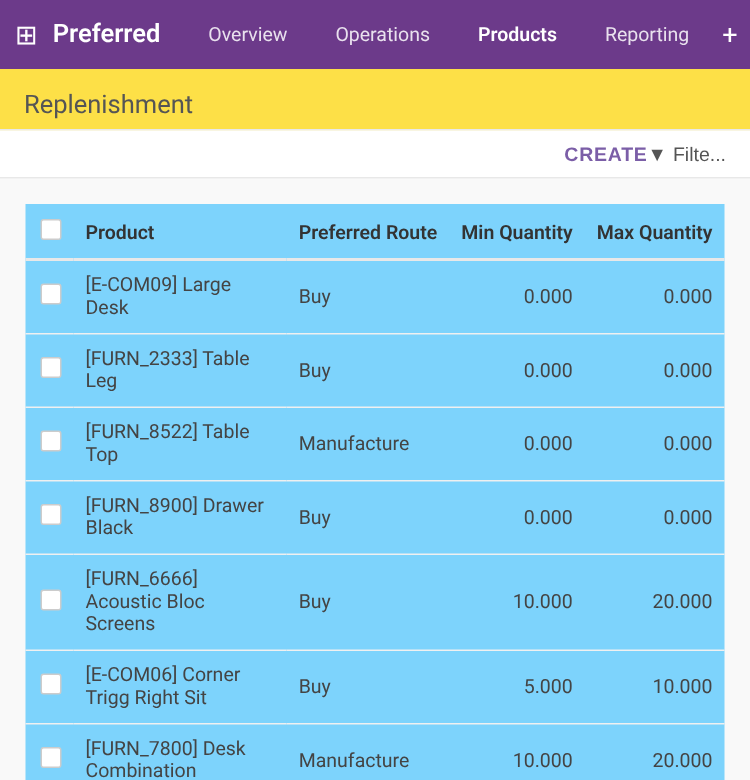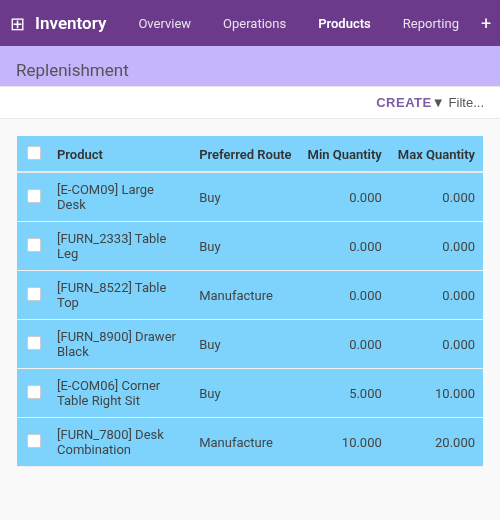--- a/index.html
+++ b/index.html
@@ -68,21 +68,21 @@
       background: #f9f9f9;
       min-height: 474px;
     }
 
     
     .page-header {
       display: flex;
       align-items: center;
       justify-content: space-between;
       padding: 14px 16px 6px 16px;
-      background: #c4b5fd;
+      background: #fde047;
       border-bottom: 1px solid #e8e8e8;
     }
     .page-title {
       font-size: 17px;
       color: #555;
       font-weight: 400;
     }
     .btn-trigger {
       background: #6c3a8a;
       color: #fff;
@@ -176,21 +176,21 @@
     .th-checkbox {
       width: 28px;
       padding-left: 10px;
     }
   </style>
 </head>
 <body>
 
 <nav class="topnav">
   <span class="topnav-grid-icon">⊞</span>
-  <span class="topnav-brand">Inventory</span>
+  <span class="topnav-brand">Preferred</span>
   <div class="topnav-links">
     <span class="topnav-link">Overview</span>
     <span class="topnav-link">Operations</span>
     <span class="topnav-link active">Products</span>
     <span class="topnav-link">Reporting</span>
   </div>
   <div class="topnav-actions">
     <span class="topnav-plus">+</span>
     <span class="topnav-plus">🔍</span>
   </div>
@@ -257,21 +257,30 @@
       </td>
       <td>[FURN_8900] Drawer Black</td>
       <td class="col-route">Buy</td>
       <td class="col-min">0.000</td>
       <td class="col-max">0.000</td>
     </tr>
           <tr>
       <td class="checkbox-cell">
         <span class="checkbox"></span>
       </td>
-      <td>[E-COM06] Corner Table Right Sit</td>
+      <td>[FURN_6666] Acoustic Bloc Screens</td>
+      <td class="col-route">Buy</td>
+      <td class="col-min">10.000</td>
+      <td class="col-max">20.000</td>
+    </tr>
+          <tr>
+      <td class="checkbox-cell">
+        <span class="checkbox"></span>
+      </td>
+      <td>[E-COM06] Corner Trigg Right Sit</td>
       <td class="col-route">Buy</td>
       <td class="col-min">5.000</td>
       <td class="col-max">10.000</td>
     </tr>
           <tr>
       <td class="checkbox-cell">
         <span class="checkbox"></span>
       </td>
       <td>[FURN_7800] Desk Combination</td>
       <td class="col-route">Manufacture</td>

